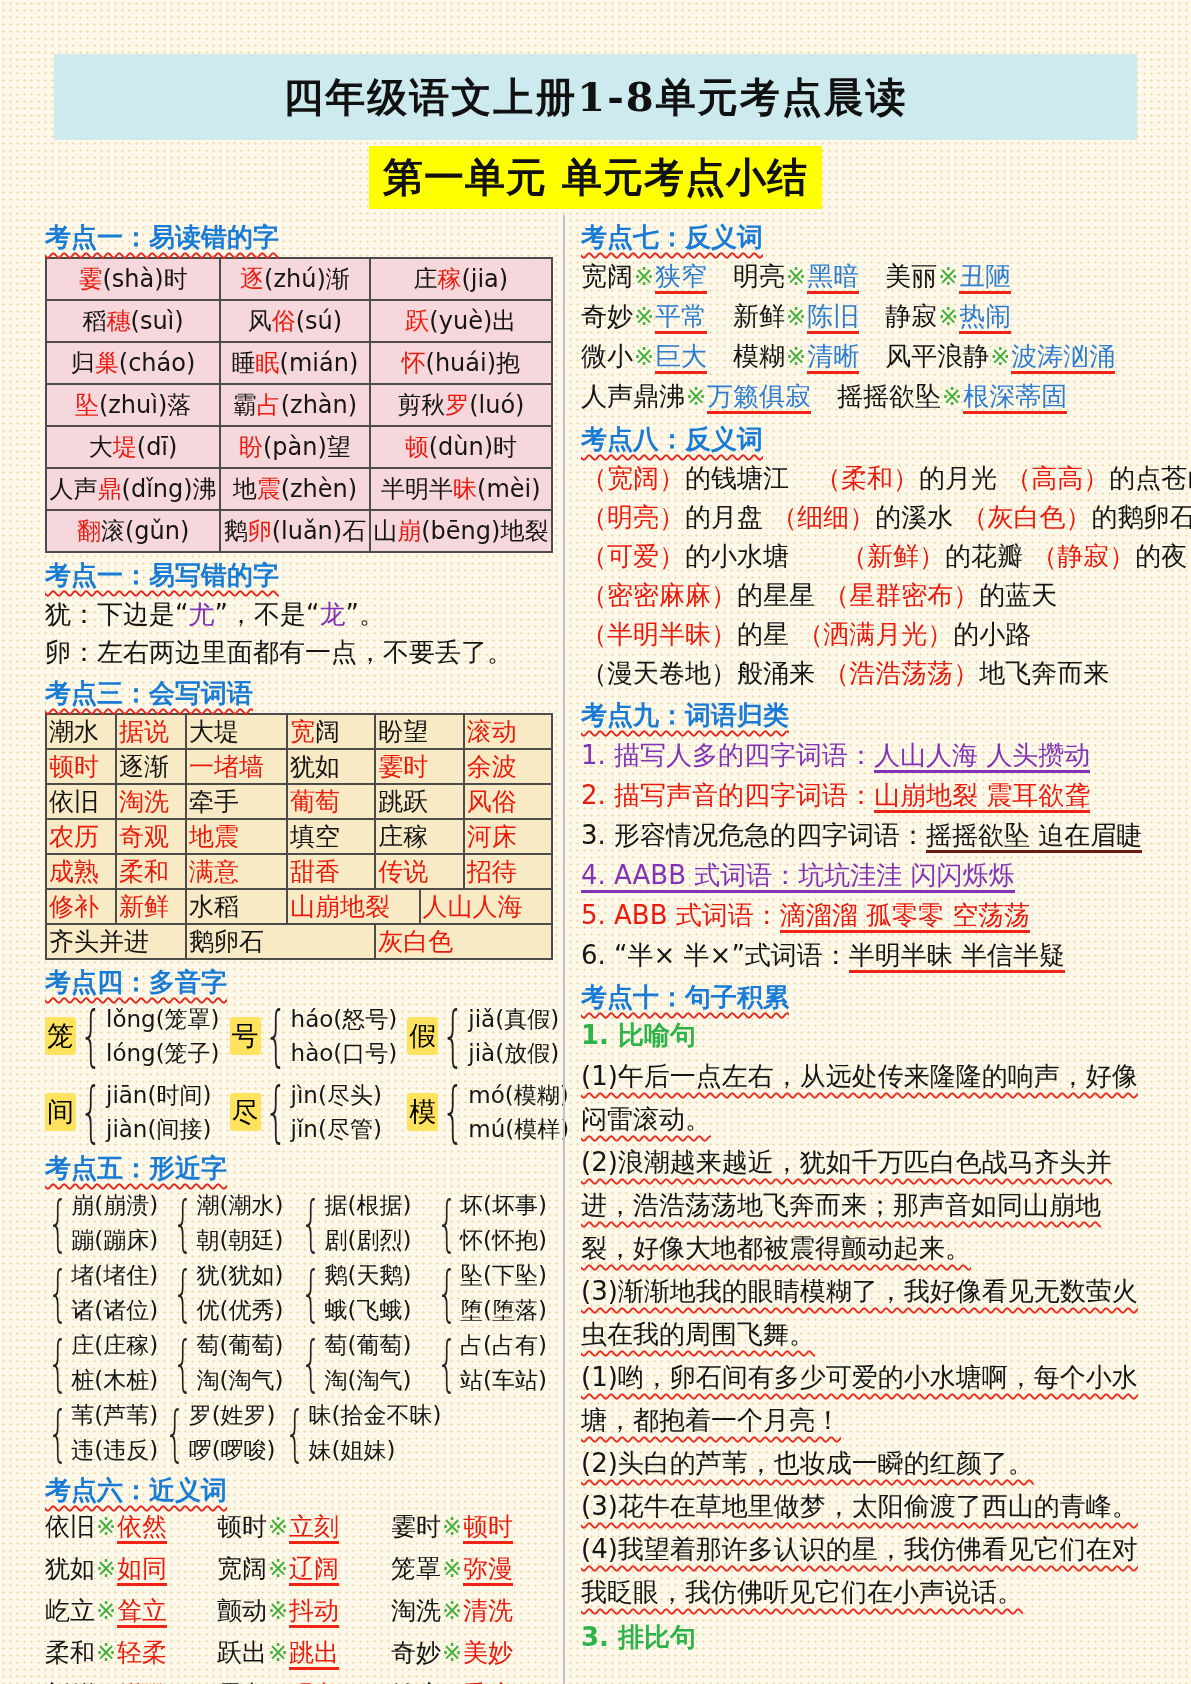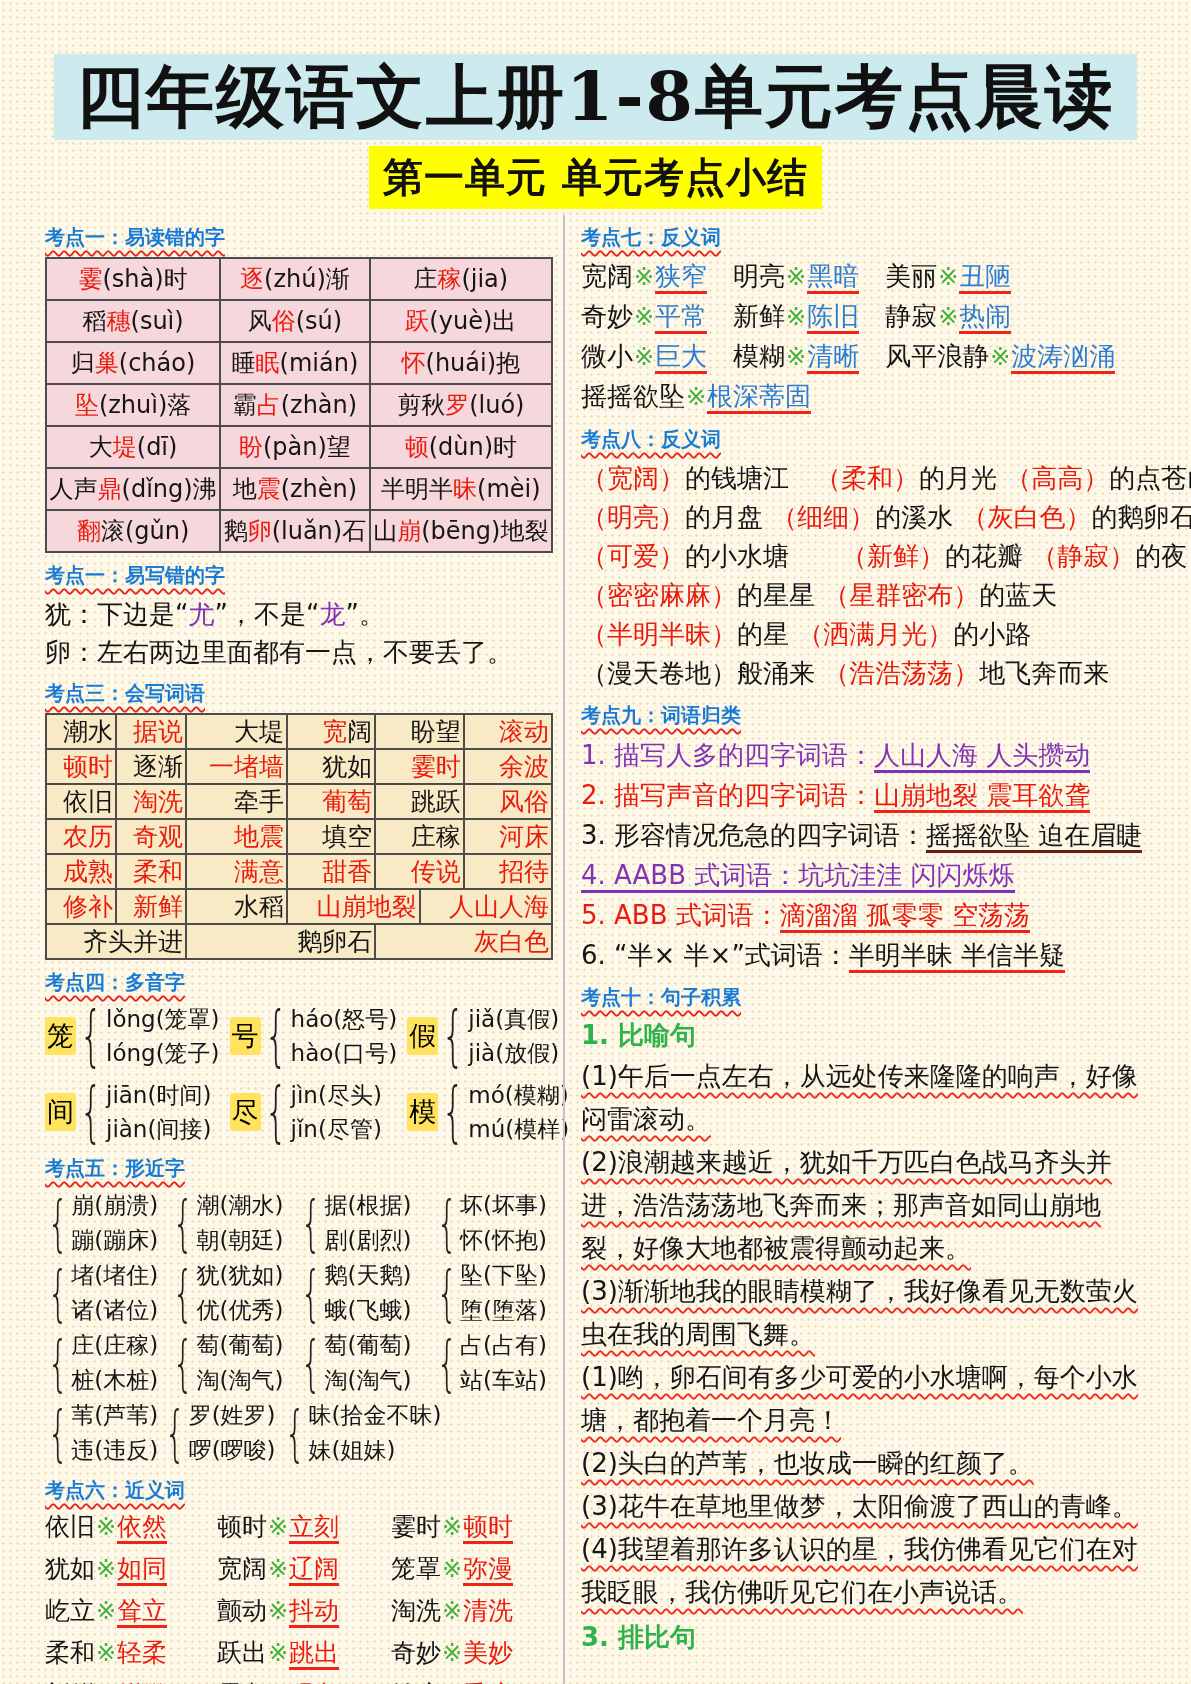--- a/index.html
+++ b/index.html
@@ -2,38 +2,38 @@
 <html><head>
 <meta charset="utf-8">
 <style>
   html,body{margin:0;padding:0;}
   body{width:1191px;height:1684px;font-family:"DejaVu Sans",sans-serif;}
   .page{position:relative;width:1191px;height:1684px;box-sizing:border-box;overflow:hidden;
     background-color:#fdf8ea;
     background-image:radial-gradient(#efdfae 1.2px, transparent 1.4px);
     background-size:7px 7px;}
   .banner{margin:54px 54px 0;height:86px;background:#cdeaee;display:flex;align-items:center;justify-content:center;
-    font-family:"DejaVu Serif",serif;font-size:68px;font-weight:900;color:#111;letter-spacing:2px;white-space:nowrap;}
+    font-family:"DejaVu Serif",serif;font-size:40px;font-weight:900;color:#111;letter-spacing:2px;white-space:nowrap;}
   .subtitle-wrap{text-align:center;margin-top:6px;}
   .subtitle{display:inline-block;background:#ffff00;color:#111;font-weight:900;font-size:40px;padding:4px 14px;letter-spacing:1px;}
   .cols{display:flex;margin:6px 40px 0 45px;}
   .col-left{width:508px;flex:none;}
   .col-right{flex:1;border-left:2px solid #c3c3c3;padding-left:16px;margin-left:10px;min-width:0;}
-  h3{margin:7px 0 5px;font-size:20px;line-height:30px;color:#187bd6;font-weight:800;display:table;
+  h3{margin:7px 0 5px;font-size:26px;line-height:30px;color:#187bd6;font-weight:800;display:table;
      text-decoration:underline;text-decoration-style:wavy;text-decoration-color:#e8251c;text-decoration-thickness:2px;text-underline-offset:6px;text-align:center;}
   
   .c-k{color:#151515}.c-r{color:#ea1b0d}.c-p{color:#8233b5}.c-b{color:#2d7dd2}.c-g{color:#43b13c}
   .u-r{border-bottom:3px solid #ee2516}
   .u-p{border-bottom:3px solid #8233b5}
   .u-k{border-bottom:3px solid #6b1d14}
   
   table{border-collapse:collapse;width:100%;}
   #kd1-table td{border:2px solid #4c4c4c;background:#f6d7dc;text-align:center;font-size:24px;height:31px;padding:4px 2px;white-space:nowrap;}
   
-  #kd3-table td{border:2px solid #4c4c4c;background:#f9eac6;text-align:right;font-size:25px;height:33px;padding:0 2px;white-space:nowrap;}
+  #kd3-table td{border:2px solid #4c4c4c;background:#f9eac6;text-align:left;font-size:25px;height:33px;padding:0 2px;white-space:nowrap;}
   
   #kd4-grid{display:grid;grid-template-columns:1fr 1.12fr 1fr;column-gap:10px;row-gap:8px;margin:4px 0 2px;}
   .poly{display:flex;align-items:center;}
   .poly-ch{background:#ffe35e;font-size:27px;padding:1px 2px;border-radius:3px;}
   .brace{font-size:66px;font-weight:200;line-height:1;transform:scaleX(.55);margin:0 -6px;color:#222;}
   .brace-sm{font-size:60px;}
   .stack div{font-size:23px;line-height:34px;white-space:nowrap;color:#151515;}
   .stack-sm div{font-size:23px;line-height:35px;}
   #kd5-grid{margin-top:2px;}
   .kd5-row{display:grid;grid-template-columns:1fr 1.02fr 1.08fr .95fr;}
@@ -364,20 +364,21 @@
             <span class="pair"><span class="c-k">奇妙</span><span class="c-g star">※</span><span class="c-b u-r">平常</span></span>
             <span class="pair"><span class="c-k">新鲜</span><span class="c-g star">※</span><span class="c-b u-r">陈旧</span></span>
             <span class="pair"><span class="c-k">静寂</span><span class="c-g star">※</span><span class="c-b u-r">热闹</span></span>
           </div>
           <div class="kd7-line">
             <span class="pair"><span class="c-k">微小</span><span class="c-g star">※</span><span class="c-b u-r">巨大</span></span>
             <span class="pair"><span class="c-k">模糊</span><span class="c-g star">※</span><span class="c-b u-r">清晰</span></span>
             <span class="pair"><span class="c-k">风平浪静</span><span class="c-g star">※</span><span class="c-b u-r">波涛汹涌</span></span>
           </div>
           <div class="kd7-line">
+            <span class="pair"><span class="c-k">人声鼎沸</span><span class="c-g star">※</span><span class="c-b u-r">万籁俱寂</span></span>
             <span class="pair"><span class="c-k">摇摇欲坠</span><span class="c-g star">※</span><span class="c-b u-r">根深蒂固</span></span>
           </div>
         </div>
       <h3>考点八：反义词</h3>
       <div id="kd8-lines">
           <div class="kd8-line"><span class="c-r">（宽阔）</span><span class="c-k">的钱塘江　</span><span class="c-r">（柔和）</span><span class="c-k">的月光 </span><span class="c-r">（高高）</span><span class="c-k">的点苍山</span></div>
           <div class="kd8-line"><span class="c-r">（明亮）</span><span class="c-k">的月盘 </span><span class="c-r">（细细）</span><span class="c-k">的溪水 </span><span class="c-r">（灰白色）</span><span class="c-k">的鹅卵石</span></div>
           <div class="kd8-line"><span class="c-r">（可爱）</span><span class="c-k">的小水塘　　</span><span class="c-r">（新鲜）</span><span class="c-k">的花瓣 </span><span class="c-r">（静寂）</span><span class="c-k">的夜</span></div>
           <div class="kd8-line"><span class="c-r">（密密麻麻）</span><span class="c-k">的星星 </span><span class="c-r">（星群密布）</span><span class="c-k">的蓝天</span></div>
           <div class="kd8-line"><span class="c-r">（半明半昧）</span><span class="c-k">的星 </span><span class="c-r">（洒满月光）</span><span class="c-k">的小路</span></div>

